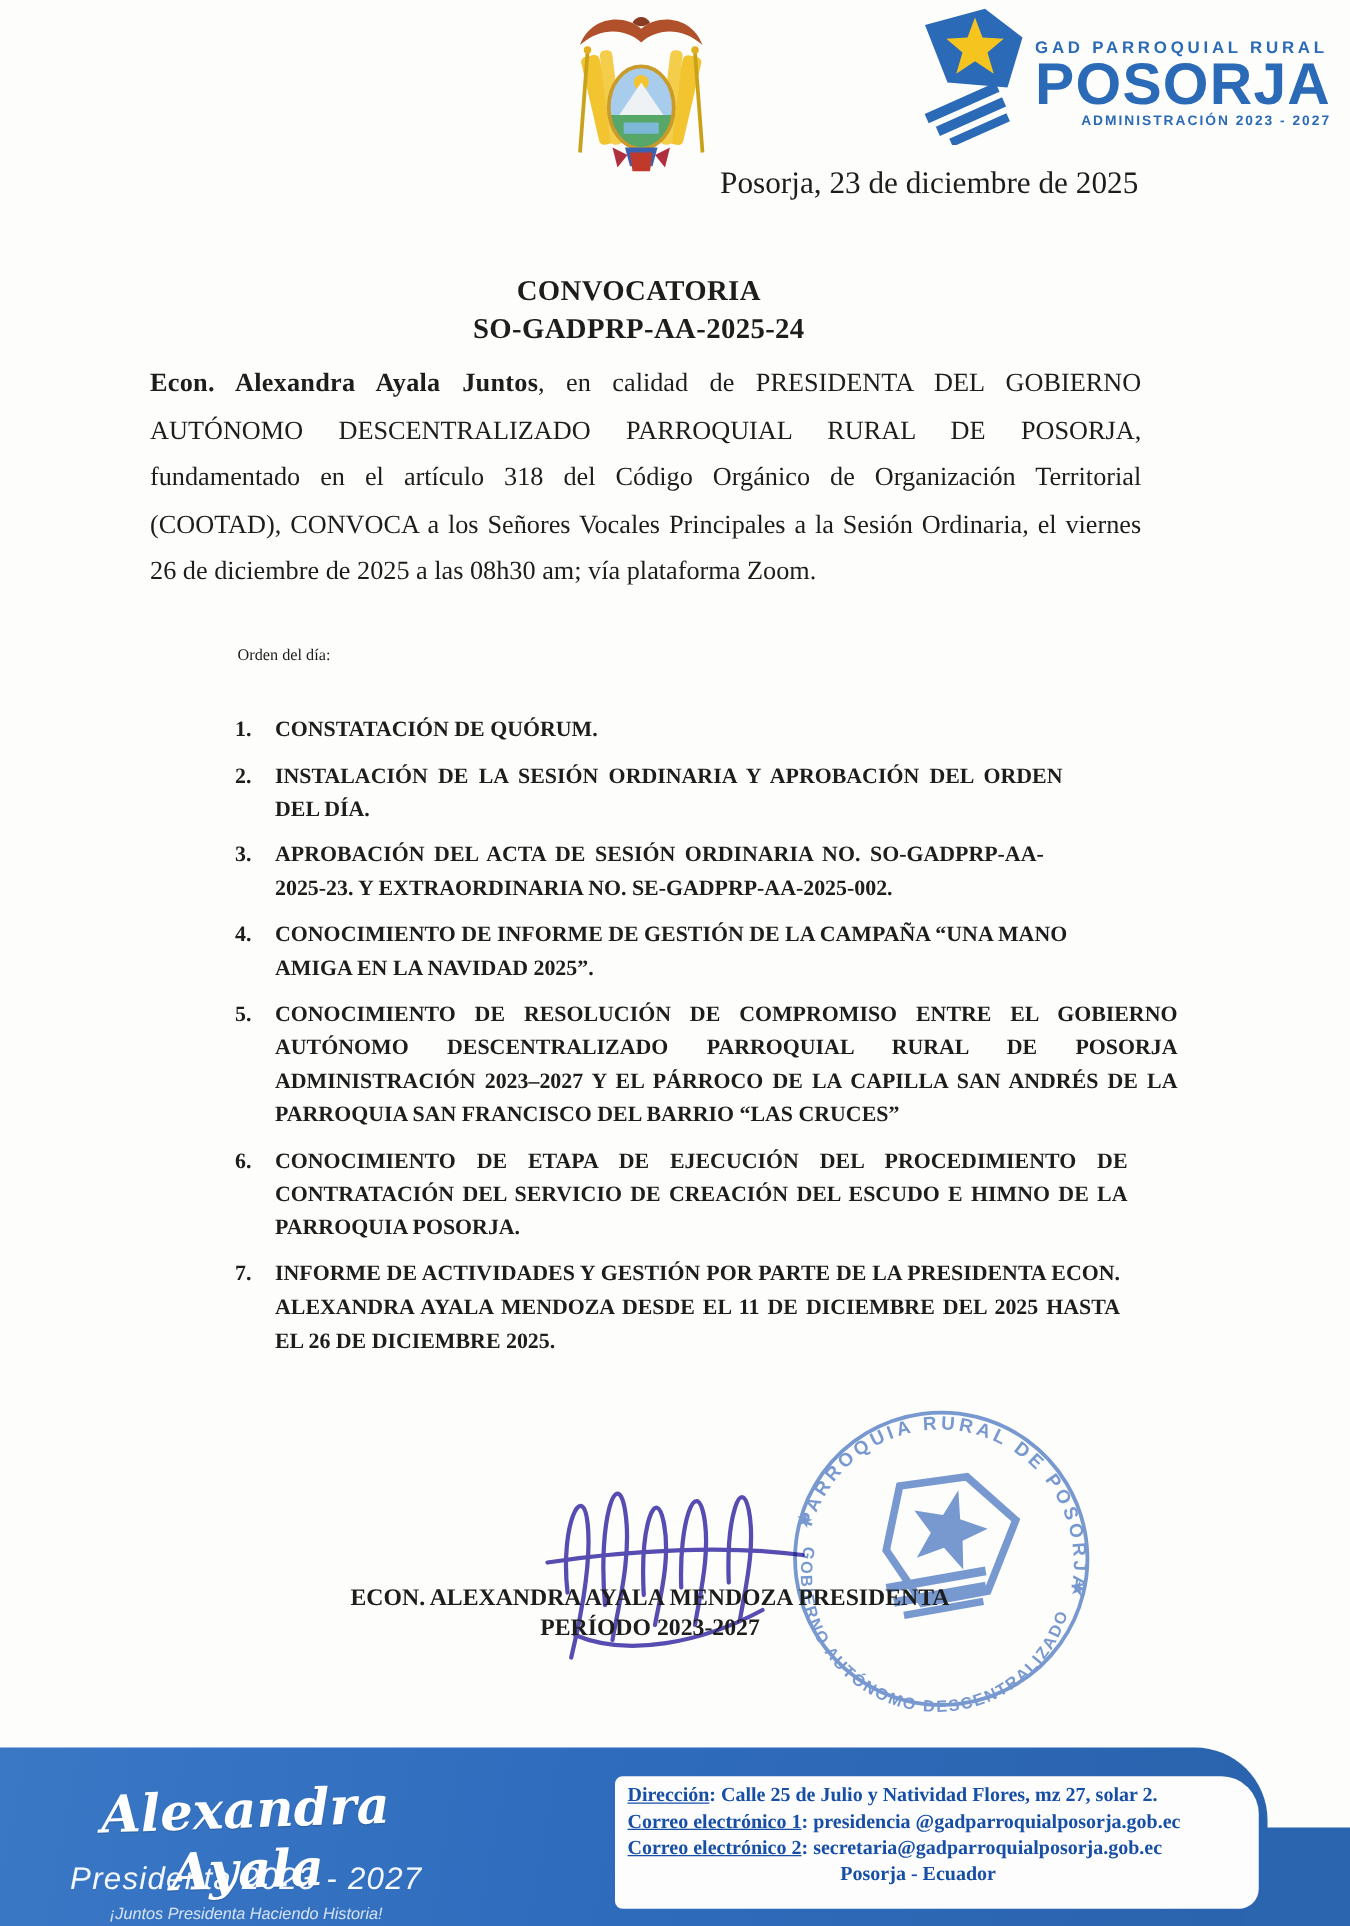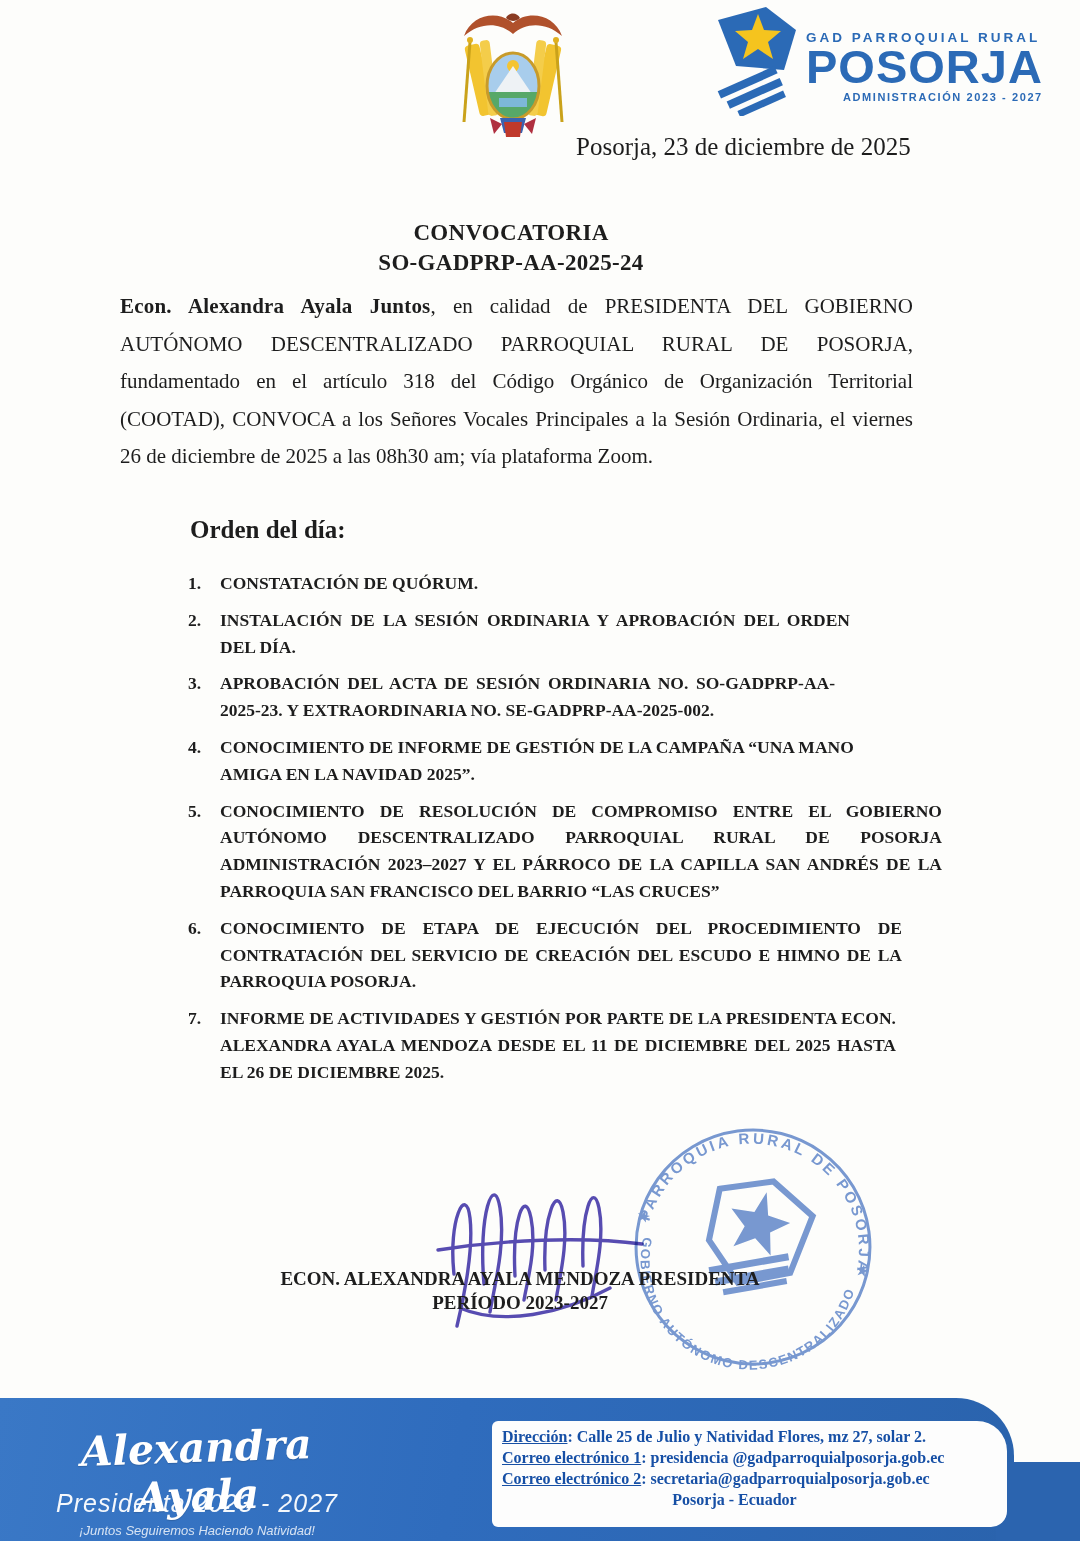--- a/index.html
+++ b/index.html
@@ -1,39 +1,39 @@
 <!DOCTYPE html>
 <html><head>
 <meta charset="utf-8">
 <style>
   html,body{margin:0;padding:0;background:#e9e9e9;}
   #page{position:relative;width:1080px;height:1541px;margin:0 auto;background:#fdfdfb;
         font-family:"Liberation Serif",serif;color:#1d1d1d;overflow:hidden;}
 
   
   #coat-of-arms{position:absolute;left:450px;top:6px;width:126px;height:134px;}
-  #logo{position:absolute;left:710px;top:4px;width:310px;height:118px;display:flex;}
+  #logo{position:absolute;left:732px;top:4px;width:310px;height:118px;display:flex;}
   #logo-shield{width:92px;height:112px;flex:none;}
   #logo-text{margin-left:4px;padding-top:26px;width:248px;font-family:"Liberation Sans",sans-serif;color:#2b6ab6;}
   #logo-org{font-size:13.5px;font-weight:bold;letter-spacing:3px;white-space:nowrap;}
   #logo-name{font-size:47px;font-weight:bold;letter-spacing:1px;line-height:44px;}
   #logo-admin{font-size:11px;font-weight:bold;letter-spacing:1.6px;text-align:right;margin-top:2px;white-space:nowrap;}
   #date-line{position:absolute;left:576px;top:133px;font-size:25px;white-space:nowrap;}
 
   
   #title{position:absolute;left:0;top:218px;width:1022px;text-align:center;font-weight:bold;
          font-size:23px;line-height:30px;letter-spacing:.3px;}
 
   
   #intro{position:absolute;left:120px;top:288px;width:793px;font-size:21px;line-height:37.6px;
          text-align:justify;margin:0;}
   #intro b{letter-spacing:.2px;}
 
   
-  #orden-heading{position:absolute;left:190px;top:516px;font-size:25px;font-weight:bold;}
+  #orden-heading{position:absolute;left:190px;top:516px;font-size:13px;font-weight:normal;}
   #agenda{position:absolute;left:188px;top:570px;width:766px;font-weight:bold;font-size:17.5px;line-height:26.8px;}
   .item{display:flex;margin-bottom:10px;}
   .item .num{width:32px;flex:none;}
   .item .txt{text-align:justify;}
   .item:nth-child(1) .txt{text-align:left;}
   .item:nth-child(2) .txt{max-width:630px;}
   .item:nth-child(3) .txt{max-width:615px;}
   .item:nth-child(4) .txt{max-width:655px;text-align:left;}
   .item:nth-child(5) .txt{max-width:722px;}
   .item:nth-child(6) .txt{max-width:682px;}
@@ -203,21 +203,21 @@
 
   <div id="sig-block">
     <div>ECON. ALEXANDRA AYALA MENDOZA PRESIDENTA</div>
     <div>PERÍODO 2023-2027</div>
   </div>
 
   <div id="footer-band"></div>
   <div id="footer-band-right"></div>
   <div id="footer-name">Alexandra Ayala</div>
   <div id="footer-role">Presidenta 2023 - 2027</div>
-  <div id="footer-tagline">¡Juntos Seguiremos Haciendo Natividad!</div>
+  <div id="footer-tagline">¡Juntos Presidenta Haciendo Historia!</div>
 
   <div id="contact-box">
     <div class="contact-line"><span class="lbl">Dirección</span><span>: Calle 25 de Julio y Natividad Flores, mz 27, solar 2.</span></div>
     <div class="contact-line"><span class="lbl">Correo electrónico 1</span><span>: presidencia @gadparroquialposorja.gob.ec</span></div>
     <div class="contact-line"><span class="lbl">Correo electrónico 2</span><span>: secretaria@gadparroquialposorja.gob.ec</span></div>
     <div class="contact-line" id="contact-location">Posorja - Ecuador</div>
   </div>
 
 </div>
 

